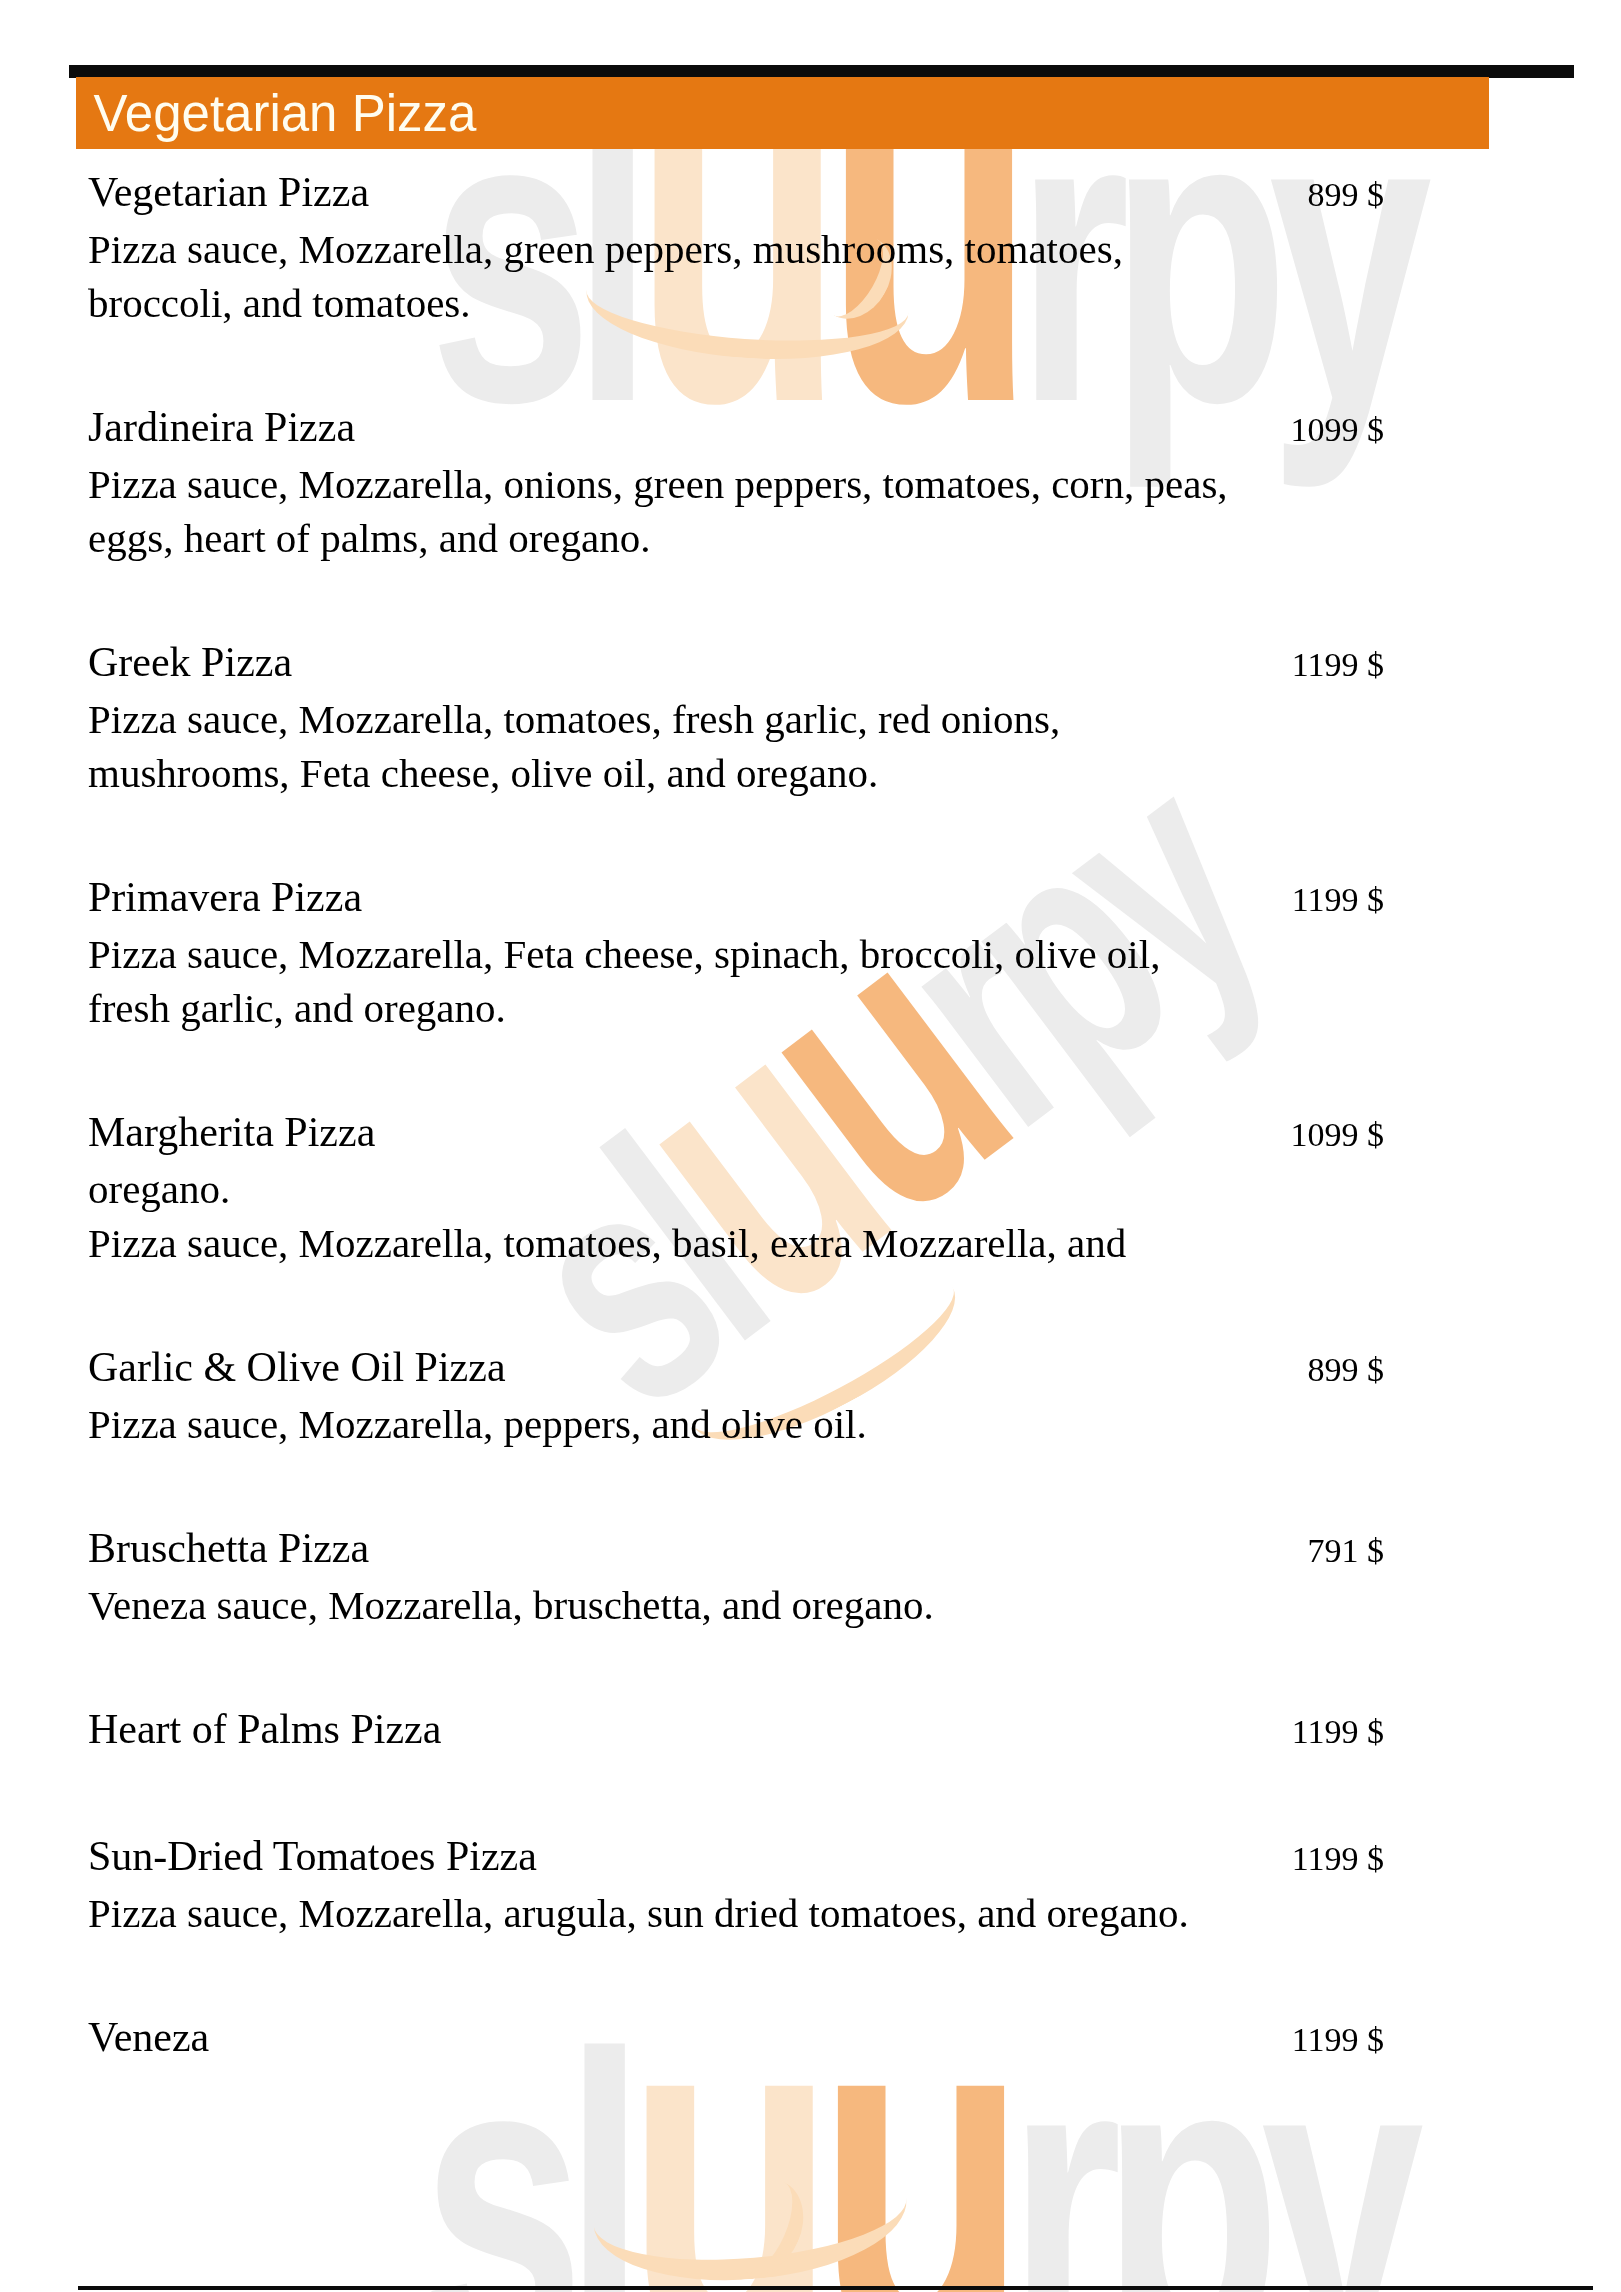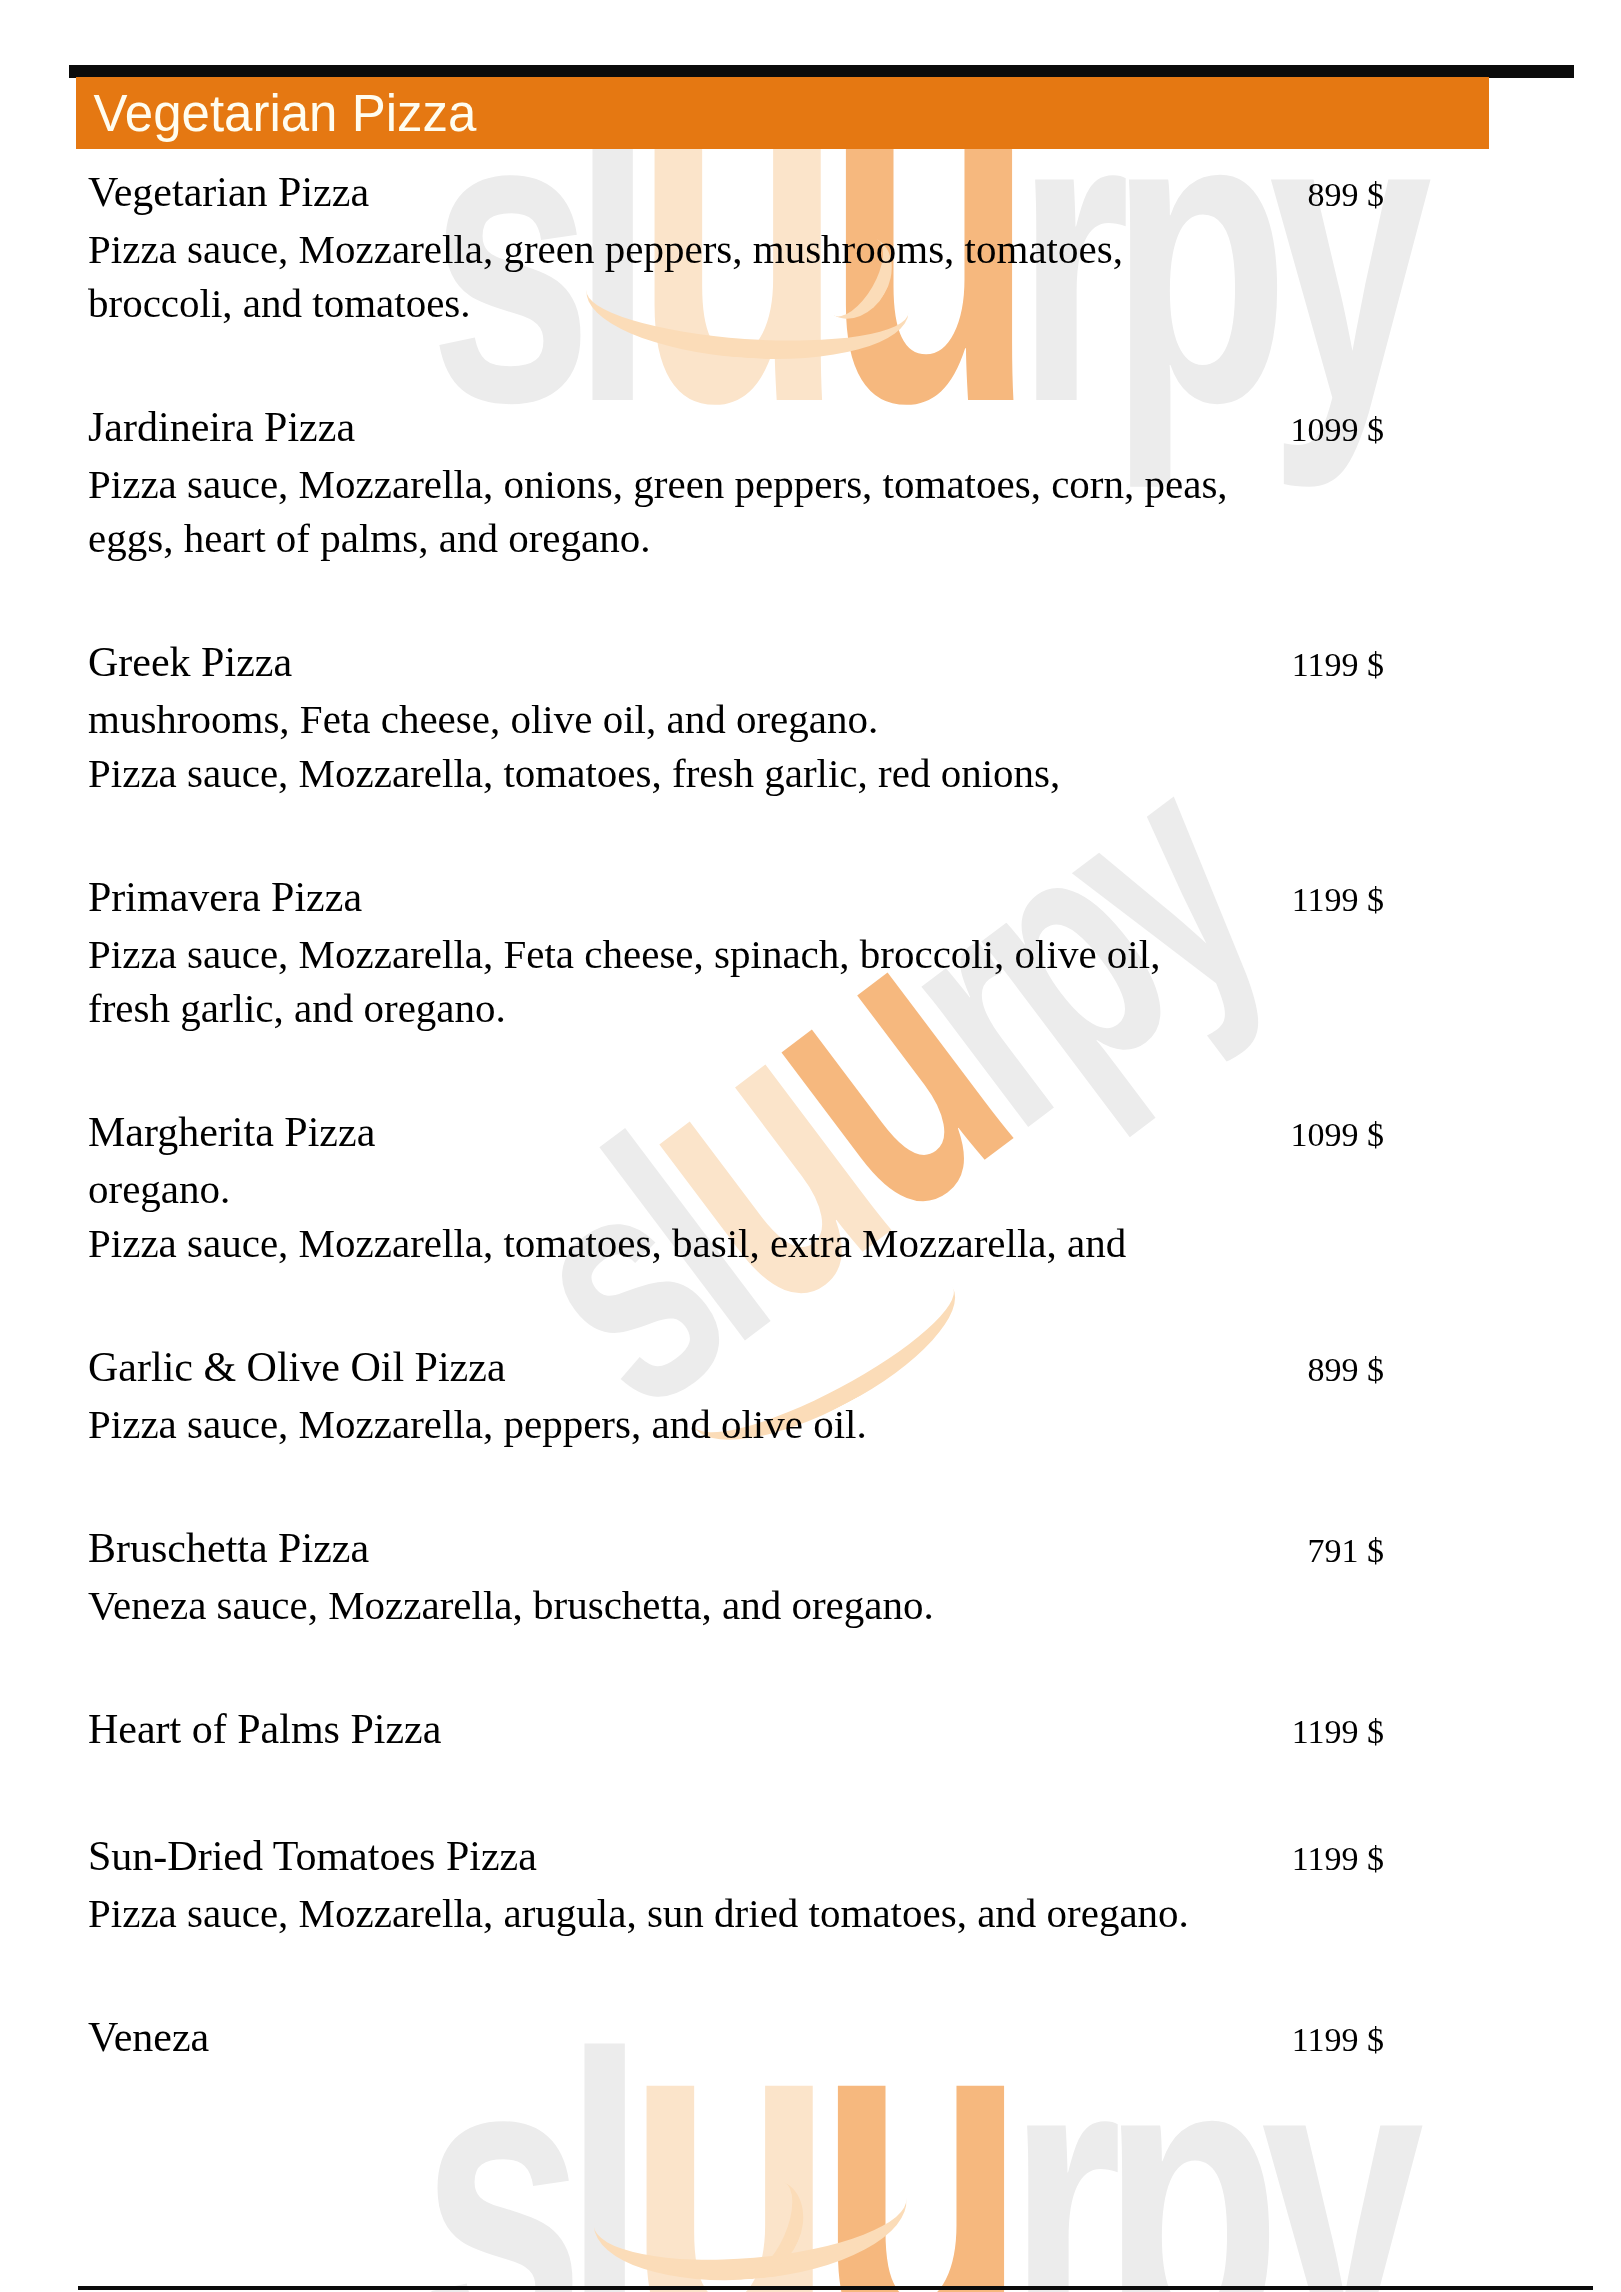--- a/index.html
+++ b/index.html
@@ -186,22 +186,22 @@
           <div class="desc-line">eggs, heart of palms, and oregano.</div>
         </div>
   </div>
 
   <div class="item">
     <div class="item-row">
       <span class="name">Greek Pizza</span>
       <span class="price">1199 $</span>
     </div>
     <div class="desc">
+          <div class="desc-line">Pizza sauce, Mozzarella, tomatoes, fresh garlic, red onions,</div>
           <div class="desc-line">mushrooms, Feta cheese, olive oil, and oregano.</div>
-          <div class="desc-line">Pizza sauce, Mozzarella, tomatoes, fresh garlic, red onions,</div>
         </div>
   </div>
 
   <div class="item">
     <div class="item-row">
       <span class="name">Primavera Pizza</span>
       <span class="price">1199 $</span>
     </div>
     <div class="desc">
           <div class="desc-line">Pizza sauce, Mozzarella, Feta cheese, spinach, broccoli, olive oil,</div>

